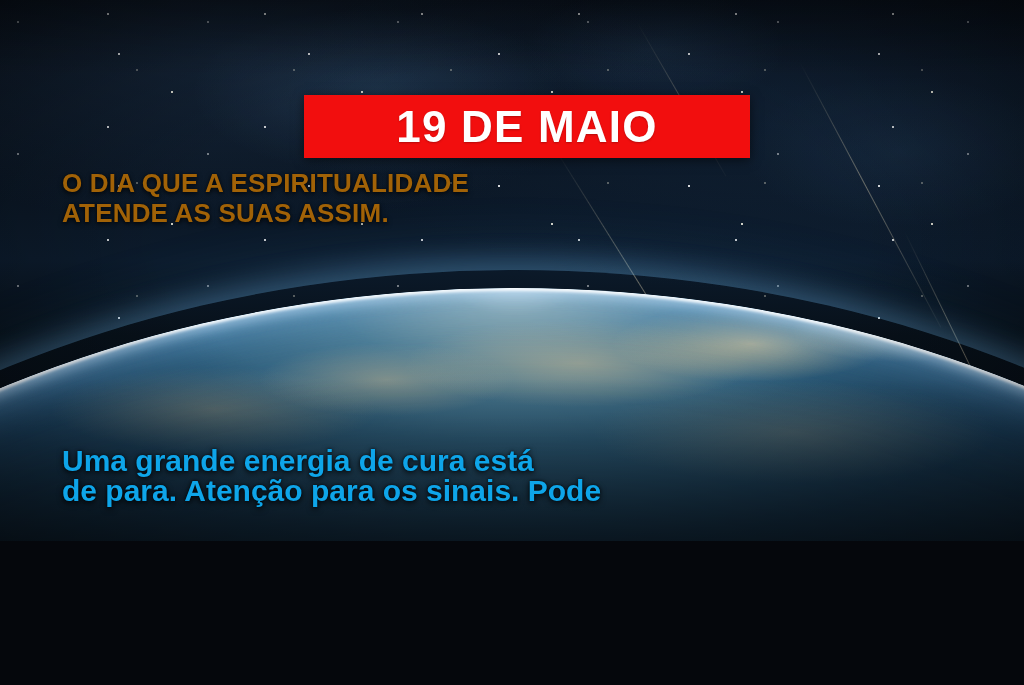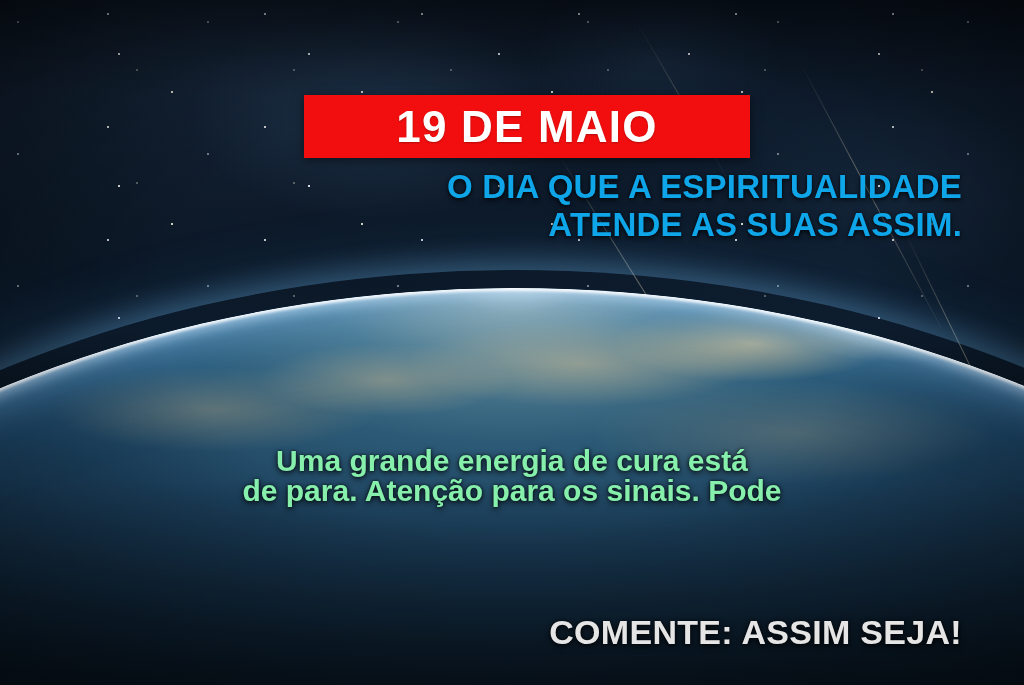--- a/index.html
+++ b/index.html
@@ -5,21 +5,21 @@
 <style>
   * { margin:0; padding:0; box-sizing:border-box; }
   html,body{
     width:1024px; height:685px; overflow:hidden;
     background:#05070c;
     font-family:"Liberation Sans", sans-serif;
   }
 
   .poster{
     position:relative;
-    width:1024px; height:685px;
+    width:1024px; height:541px;
     overflow:hidden;
     background:#070b12;
     text-decoration:underline;
   }
 
   
   .space{
     position:absolute; inset:0;
     background:
       radial-gradient(ellipse 60% 45% at 22% 10%, rgba(30,52,78,.55) 0%, rgba(10,16,26,0) 70%),
@@ -150,37 +150,36 @@
     line-height:1;
     white-space:nowrap;
     text-shadow:0 1px 2px rgba(0,0,0,.25);
   }
 
   .headline{
     position:absolute;
     left:50%; transform:translateX(-50%);
     top:168px;
     width:900px;
-    text-align:right;
-    color:#0ea5e9;
-    font-size:33px;
+    text-align:left;
+    color:#a16207;
+    font-size:26px;
     font-weight:bold;
     line-height:1.16;
     letter-spacing:.2px;
     text-shadow:0 2px 5px rgba(0,0,0,.75), 0 0 2px rgba(0,0,0,.5);
   }
   .headline .hl-line{ display:block; white-space:nowrap; }
 
   .body-copy{
     position:absolute;
     left:50%; transform:translateX(-50%);
     top:446px;
     width:900px;
-    text-align:center;
-    color:#86efac;
+    color:#0ea5e9;
     font-size:30px;
     font-weight:bold;
     line-height:1.0;
     letter-spacing:0px;
     text-shadow:0 2px 6px rgba(0,0,0,.85), 0 0 3px rgba(0,0,0,.7);
   }
   .body-copy .bc-line{ display:block; white-space:nowrap; }
 
   .cta{
     position:absolute;

